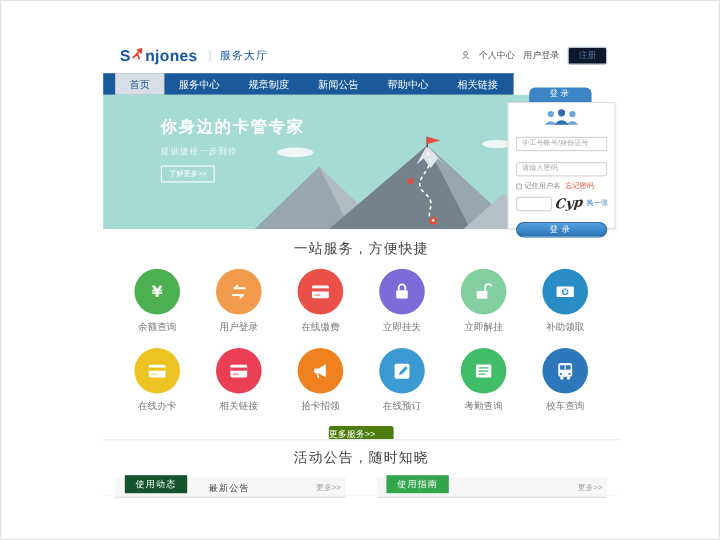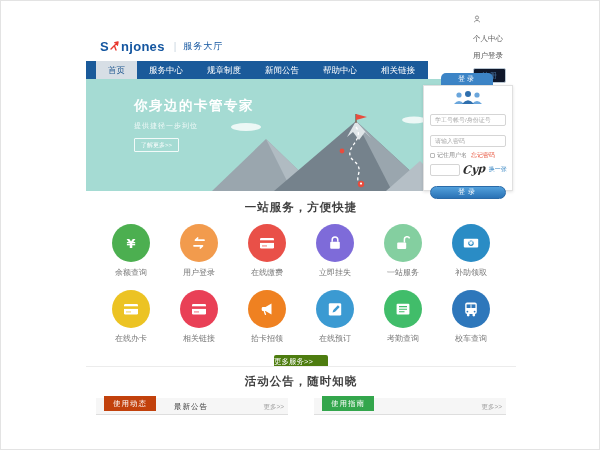--- a/index.html
+++ b/index.html
@@ -7,21 +7,21 @@
   .screen { position:relative; width:600px; height:450px; background:#ffffff; border:1px solid #e3e3e3; overflow:hidden; }
   .page { position:absolute; left:85px; top:30px; width:430px; height:382px; background:#fff; border-bottom:1px solid #dcdcdc; }
 
   
   .hdr { position:absolute; left:0; top:0; width:430px; height:30px; background:#fff; display:flex; align-items:center; }
   .logo { display:flex; align-items:center; margin-left:14px; }
   .logo-text { font-size:13px; font-weight:bold; color:#1456a0; letter-spacing:.3px; }
   .logo-arrow { display:inline-block; margin:0 1px; }
   .logo-div { color:#c9d4de; font-size:10px; margin:0 7px 0 9px; }
   .logo-suffix { font-size:9px; color:#1456a0; letter-spacing:1px; }
-  .hdr-right { margin-left:auto; margin-right:10px; display:flex; gap:7px;flex-direction:column; }
+  .hdr-right { margin-left:auto; margin-right:10px; display:flex; align-items:center; gap:7px; }
   .hdr-link { font-size:7.5px; color:#555; cursor:pointer; }
   .hdr-btn { font-size:7.5px; color:#46719f; border:1px solid #b9c6d2; border-radius:2px; padding:1.5px 8px; background:#0f172a; cursor:pointer; }
 
   
   .nav { position:absolute; left:0; top:30px; width:342px; height:18px; background:#1a5a9a; display:flex; padding-left:10px; }
   .nav-item { font-size:8.5px; color:#fff; line-height:18px; padding:0 12px; cursor:pointer; }
   .nav-item.active { background:#d7dee5; color:#235a92; }
 
   
   .banner { position:absolute; left:0; top:48px; width:396px; height:112px; background:#a5dbd3; overflow:hidden; }
@@ -42,21 +42,21 @@
   .cbx { width:5px; height:5px; border:1px solid #bbb; border-radius:1px; margin-right:2px; flex:none; }
   .forgot { color:#e8553e; margin-left:4px; cursor:pointer; }
   .cap-row { display:flex; align-items:center; gap:3px; margin-bottom:4px; }
   .cap-row input { width:30px; margin:0; flex:none; }
   .cap-text { font-family:"DejaVu Serif", serif; font-style:italic; font-weight:bold; font-size:11px; color:#2b2b2b; transform:rotate(-5deg) skewX(-10deg); flex:none; }
   .cap-refresh { font-size:6px; color:#2f80c0; cursor:pointer; flex:none; }
   .login-btn { width:100%; height:13px; border:1px solid #2a6aa8; border-radius:7px; background:linear-gradient(#52a0dc,#2a72b5); color:#fff; font-size:7px; letter-spacing:3px; cursor:pointer; }
 
   
   .services { position:absolute; left:0; top:160px; width:430px; height:175px; background:#fff; padding-top:9px; }
-  .sec-title { text-align:center; font-size:11.5px; color:#3f3f3f; font-weight:700; letter-spacing:1px; }
+  .sec-title { text-align:center; font-size:11.5px; color:#3f3f3f; font-weight:400; letter-spacing:1px; }
   .svc-grid { display:grid; grid-template-columns:repeat(6,1fr); width:408px; margin:9px auto 0; row-gap:12px; }
   .svc-cell { display:flex; flex-direction:column; align-items:center; cursor:pointer; }
   .svc-circle { width:38px; height:38px; border-radius:50%; display:flex; align-items:center; justify-content:center; }
   .svc-label { font-size:8px; color:#777; margin-top:5px; }
   .more-btn { display:block; margin:11px auto 0; width:54px; height:14px; line-height:14px; background:#4d7c0f; border:none; border-radius:2px; color:#fff; font-size:7.5px; text-align:left; cursor:pointer; }
 
   
   .announce { position:absolute; left:0; top:335px; width:430px; height:47px; background:#fff; border-top:1px solid #ececec; padding-top:7px; }
   .panels { display:flex; gap:26px; margin:9px 10px 0; }
   .panel { flex:1; position:relative; }
@@ -204,21 +204,21 @@
             </div>
             <div class="svc-label">立即挂失</div>
           </div>
           <div class="svc-cell">
             <div class="svc-circle" style="background:#84cfa0">
               <svg width="20" height="20" viewBox="0 0 20 20" font-family="DejaVu Sans,sans-serif">
                 <rect x="4.2" y="9.6" width="9" height="6.4" rx="1" fill="#fff"></rect>
                 <path d="M11.4 9.6V6.4a2.7 2.7 0 015.2-1" fill="none" stroke="#fff" stroke-width="1.5"></path>
               </svg>
             </div>
-            <div class="svc-label">一站服务</div>
+            <div class="svc-label">立即解挂</div>
           </div>
           <div class="svc-cell">
             <div class="svc-circle" style="background:#2a8cc5">
               <svg width="20" height="20" viewBox="0 0 20 20" font-family="DejaVu Sans,sans-serif">
                 <rect x="2.8" y="5.8" width="14.4" height="8.8" rx="1" fill="#fff"></rect>
                 <circle cx="10" cy="10.2" r="2.7" fill="#2a8cc5"></circle>
                 <text x="10" y="12.4" text-anchor="middle" font-size="5.5" font-weight="bold" fill="#fff">¥</text>
               </svg>
             </div>
             <div class="svc-label">补助领取</div>
@@ -286,21 +286,21 @@
           </div>
         </div>
       <button class="more-btn">更多服务&gt;&gt;</button>
     </div>
 
     <div class="announce">
       <div class="sec-title">活动公告，随时知晓</div>
       <div class="panels">
           <div class="panel">
             <div class="panel-head">
-              <span class="ribbon" style="background: #c2410c;">使用动态</span>
+              <span class="ribbon" style="background: #14532d;">使用动态</span>
               <span class="panel-tab">最新公告</span>
               <span class="panel-more">更多&gt;&gt;</span>
             </div>
           </div>
           <div class="panel">
             <div class="panel-head">
               <span class="ribbon" style="background: rgb(51, 166, 76);">使用指南</span>
               <span class="panel-more">更多&gt;&gt;</span>
             </div>
           </div>

